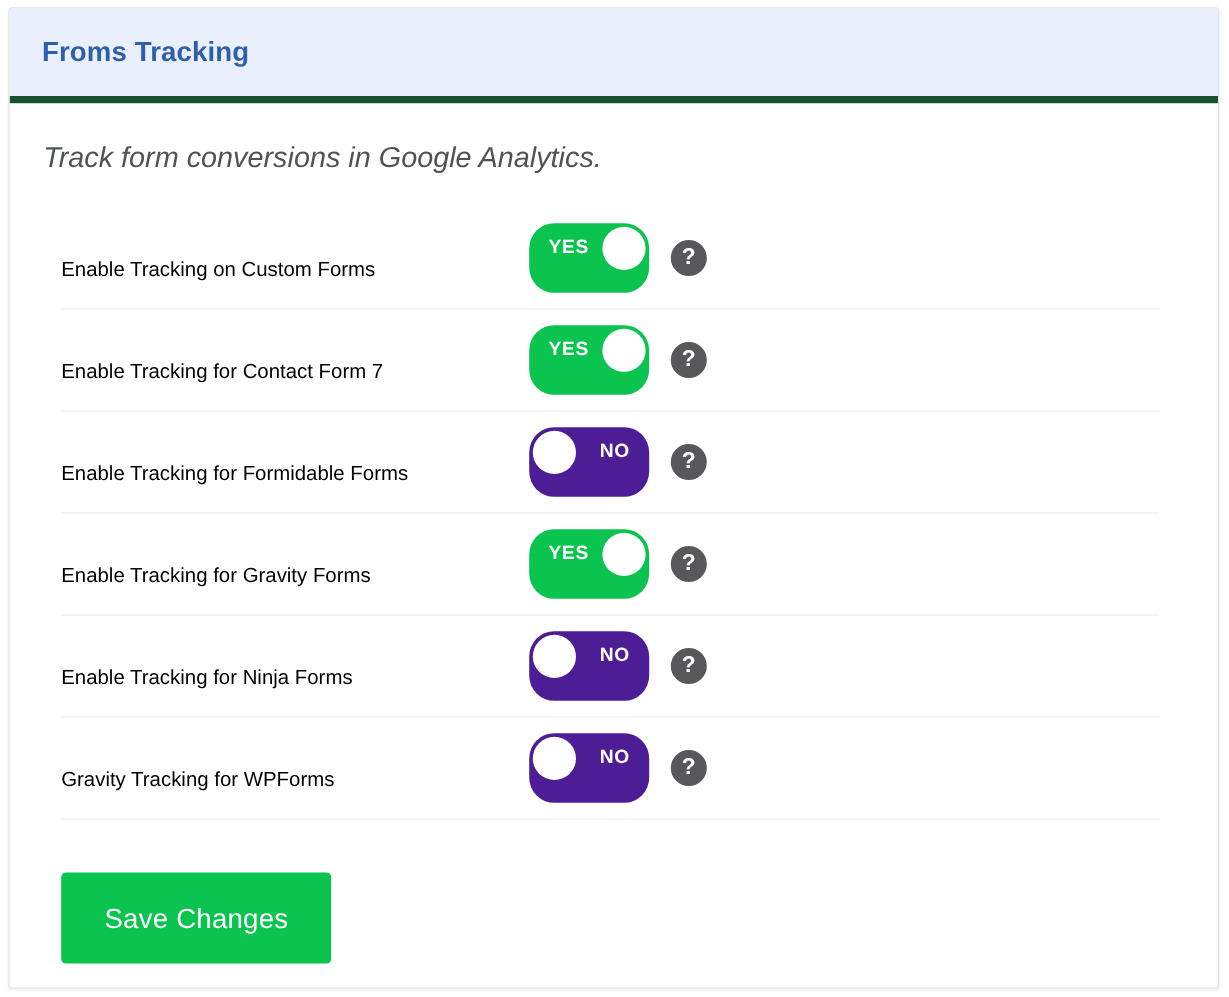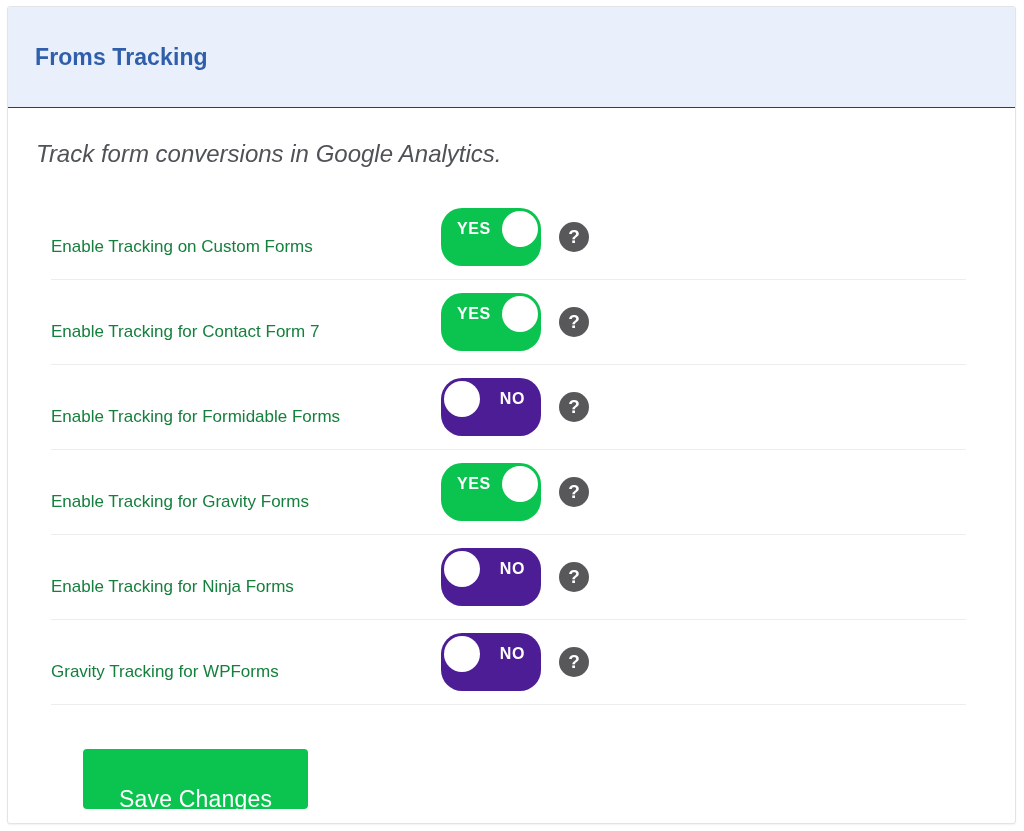--- a/index.html
+++ b/index.html
@@ -33,23 +33,23 @@
     height: 818px;
     background: #ffffff;
     border: 1px solid #e2e4e7;
     border-radius: 3px;
     box-sizing: border-box;
     box-shadow: 0 1px 2px rgba(0,0,0,0.06);
     overflow: hidden;
   }
 
   .card-header {
-    height: 101px;
+    height: 79px;
     background: #e9f0fb;
-    border-bottom: 1px solid #14532d;
+    border-bottom: 6px solid #14532d;
     box-sizing: border-box;
     display: flex;
     align-items: center;
     padding-left: 27px;
   }
 
   .card-title {
     color: #2f5fab;
     font-size: 23px;
     font-weight: bold;
@@ -81,21 +81,21 @@
   .setting-row {
     display: flex;
     align-items: center;
     height: 85px;
     border-bottom: 1px solid #ededed;
     box-sizing: border-box;
   }
 
   .setting-label {
     font-size: 17px;
-    color: #15803d;
+    color: #000000;
     width: 390px;
     flex: 0 0 390px;
     line-height: 1.2;
     margin-top: 20px;
   }
 
   .control-wrap {
     display: flex;
     align-items: center;
   }
@@ -161,26 +161,25 @@
   }
 
   .save-button {
     display: inline-block;
     background: #0ac44f;
     color: #ffffff;
     font-size: 23px;
     font-family: "Liberation Sans", sans-serif;
     border: none;
     border-radius: 4px;
-    padding: 12px 36px;
-    height: 60px;
+    padding: 0 36px;
+    height: 76px;
     line-height: 76px;
     cursor: pointer;
     letter-spacing: 0.2px;
-    margin-left: 32px;
   }
 </style>
 </head>
 <body>
 
 <div class="page">
   <div class="card">
 
     <div class="card-header">
       <div class="card-title">Froms Tracking</div>

